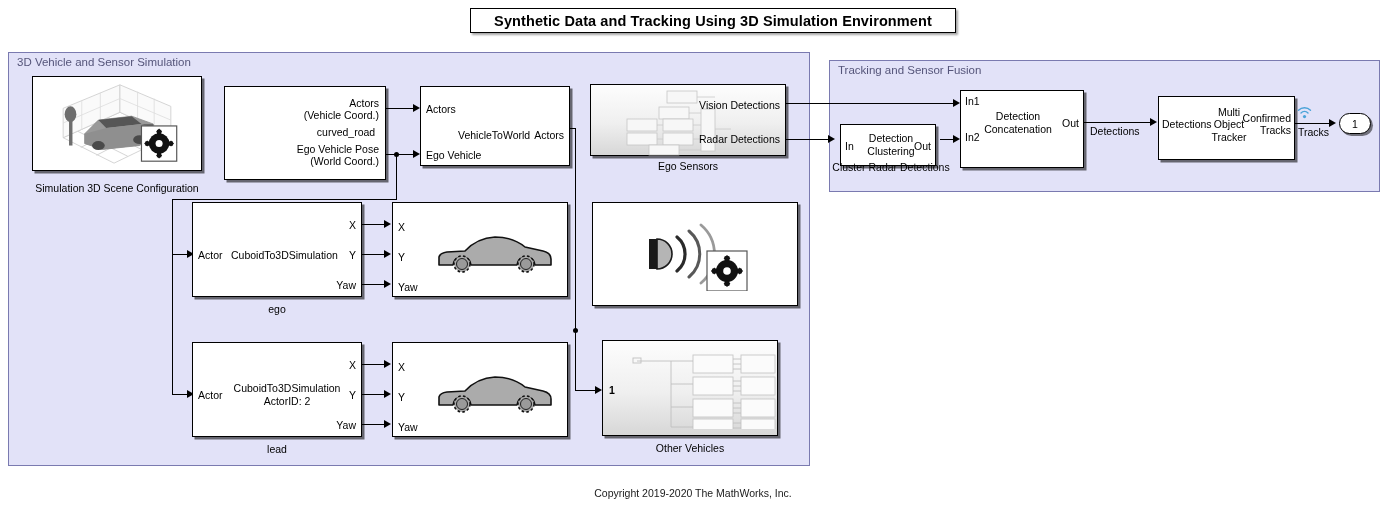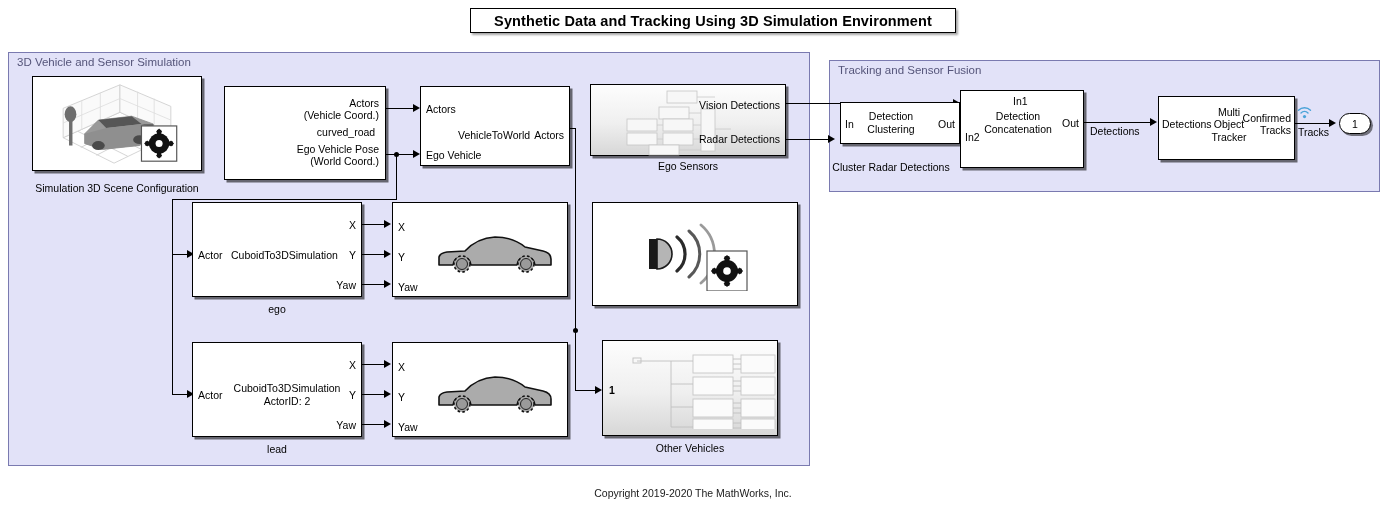--- a/index.html
+++ b/index.html
@@ -353,30 +353,30 @@
           <path d="M102 57 L110 57"></path>
           <path d="M102 62 L110 62"></path>
         <path d="M102 72 L110 72"></path>
           <path d="M102 77 L110 77"></path>
       </g>
       <rect x="2" y="7" width="8" height="5" fill="none" stroke="#c0c0c0" stroke-width="0.9"></rect>
     </svg>
   </div>
   <div class="abs blabel" style="left:602px;top:442px;width:176px;">Other Vehicles</div>
 
-  <div class="abs blk" style="left:840px;top:102px;width:120px;height:42px;">
+  <div class="abs blk" style="left:840px;top:124px;width:96px;height:42px;">
     <div class="ptxt" style="left:4px;top:15px;">In</div>
     <div class="ctr" style="left:18px;top:7px;width:64px;">Detection</div>
     <div class="ctr" style="left:18px;top:20px;width:64px;">Clustering</div>
     <div class="ptxt r" style="right:4px;top:15px;width:30px;">Out</div>
   </div>
   <div class="abs blabel" style="left:828px;top:161px;width:126px;">Cluster Radar Detections</div>
 
   <div class="abs blk" style="left:960px;top:90px;width:124px;height:78px;">
-    <div class="ptxt" style="left:4px;top:4px;margin-left:48px;">In1</div>
+    <div class="ptxt" style="left:4px;top:4px;">In1</div>
     <div class="ptxt" style="left:4px;top:40px;">In2</div>
     <div class="ctr" style="left:10px;top:19px;width:94px;">Detection</div>
     <div class="ctr" style="left:6px;top:32px;width:102px;">Concatenation</div>
     <div class="ptxt r" style="right:4px;top:26px;width:30px;">Out</div>
   </div>
 
   <div class="abs blk" style="left:1158px;top:96px;width:137px;height:64px;">
     <div class="ptxt" style="left:3px;top:21px;">Detections</div>
     <div class="ctr" style="left:46px;top:9px;width:48px;">Multi</div>
     <div class="ctr" style="left:46px;top:21px;width:48px;">Object</div>

